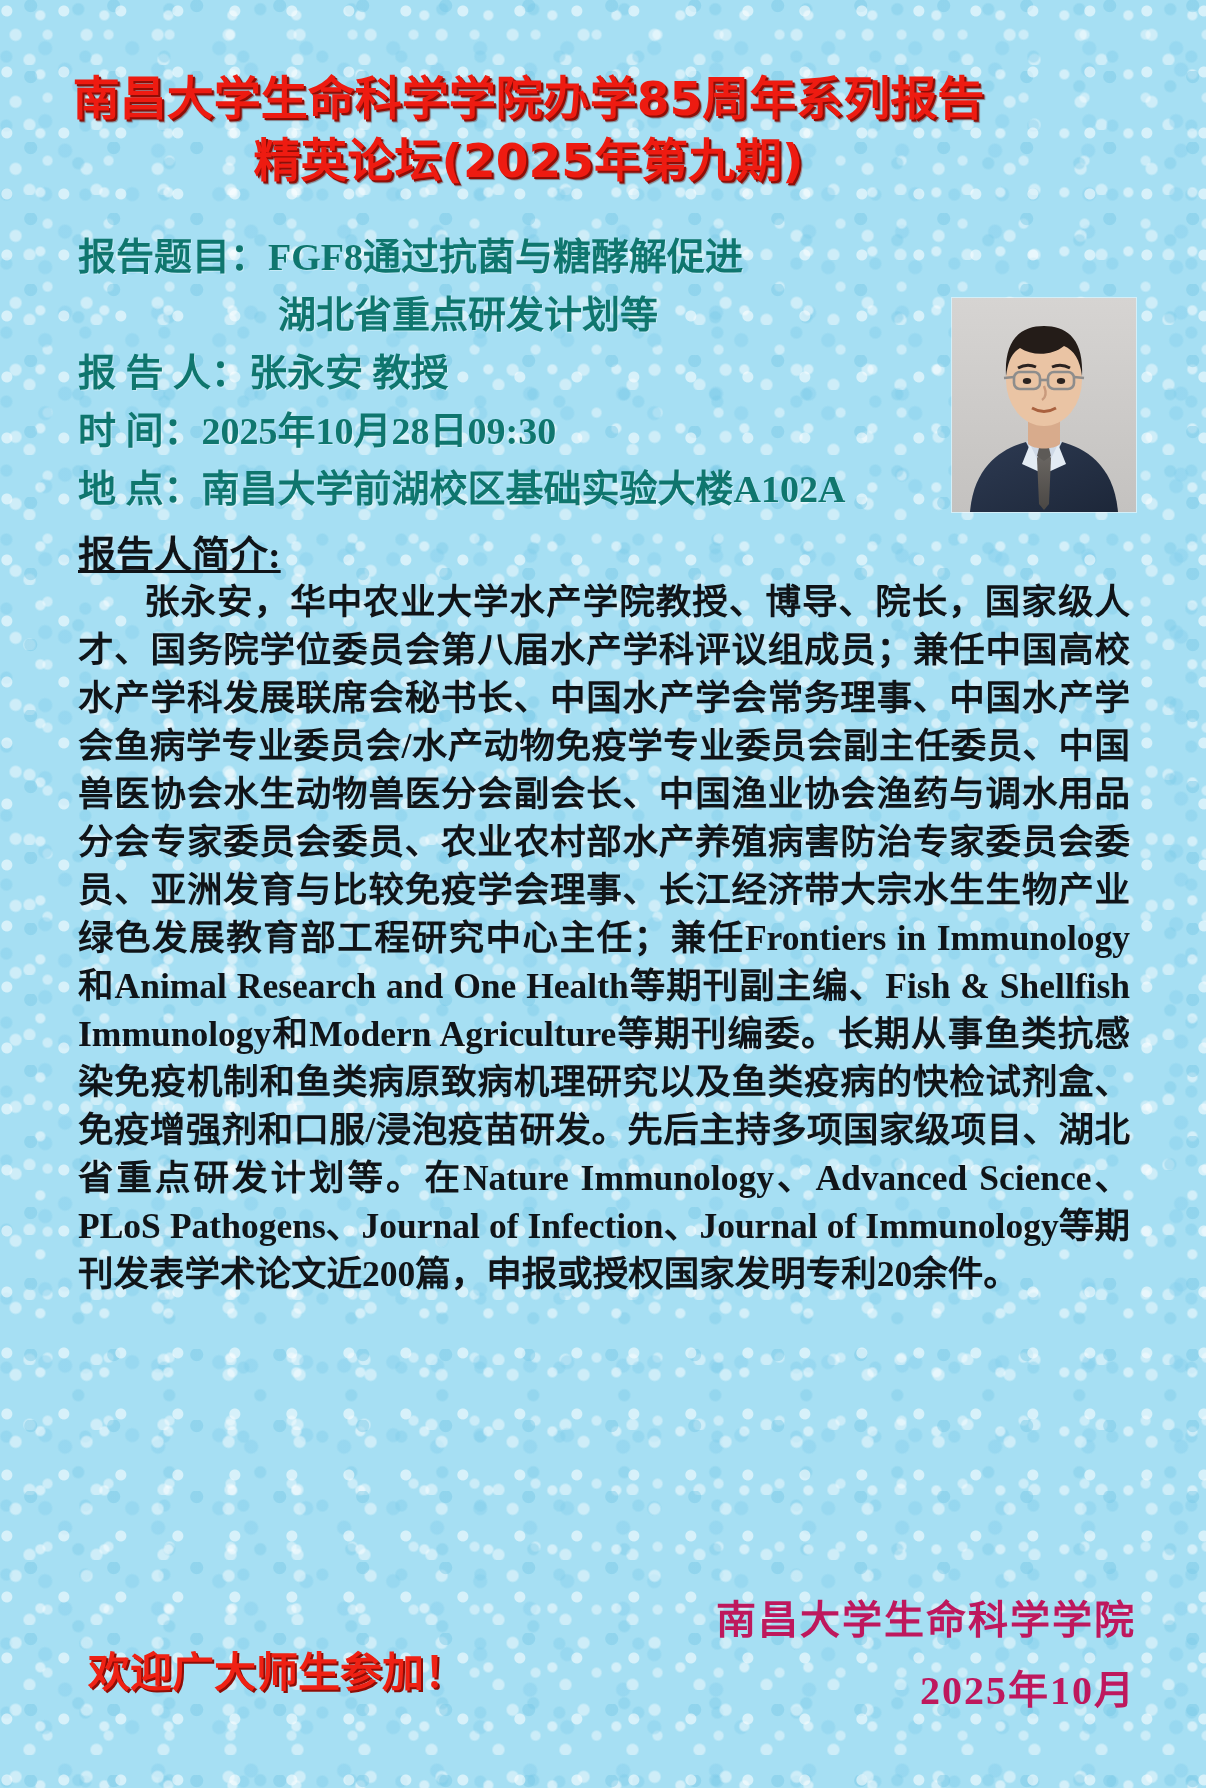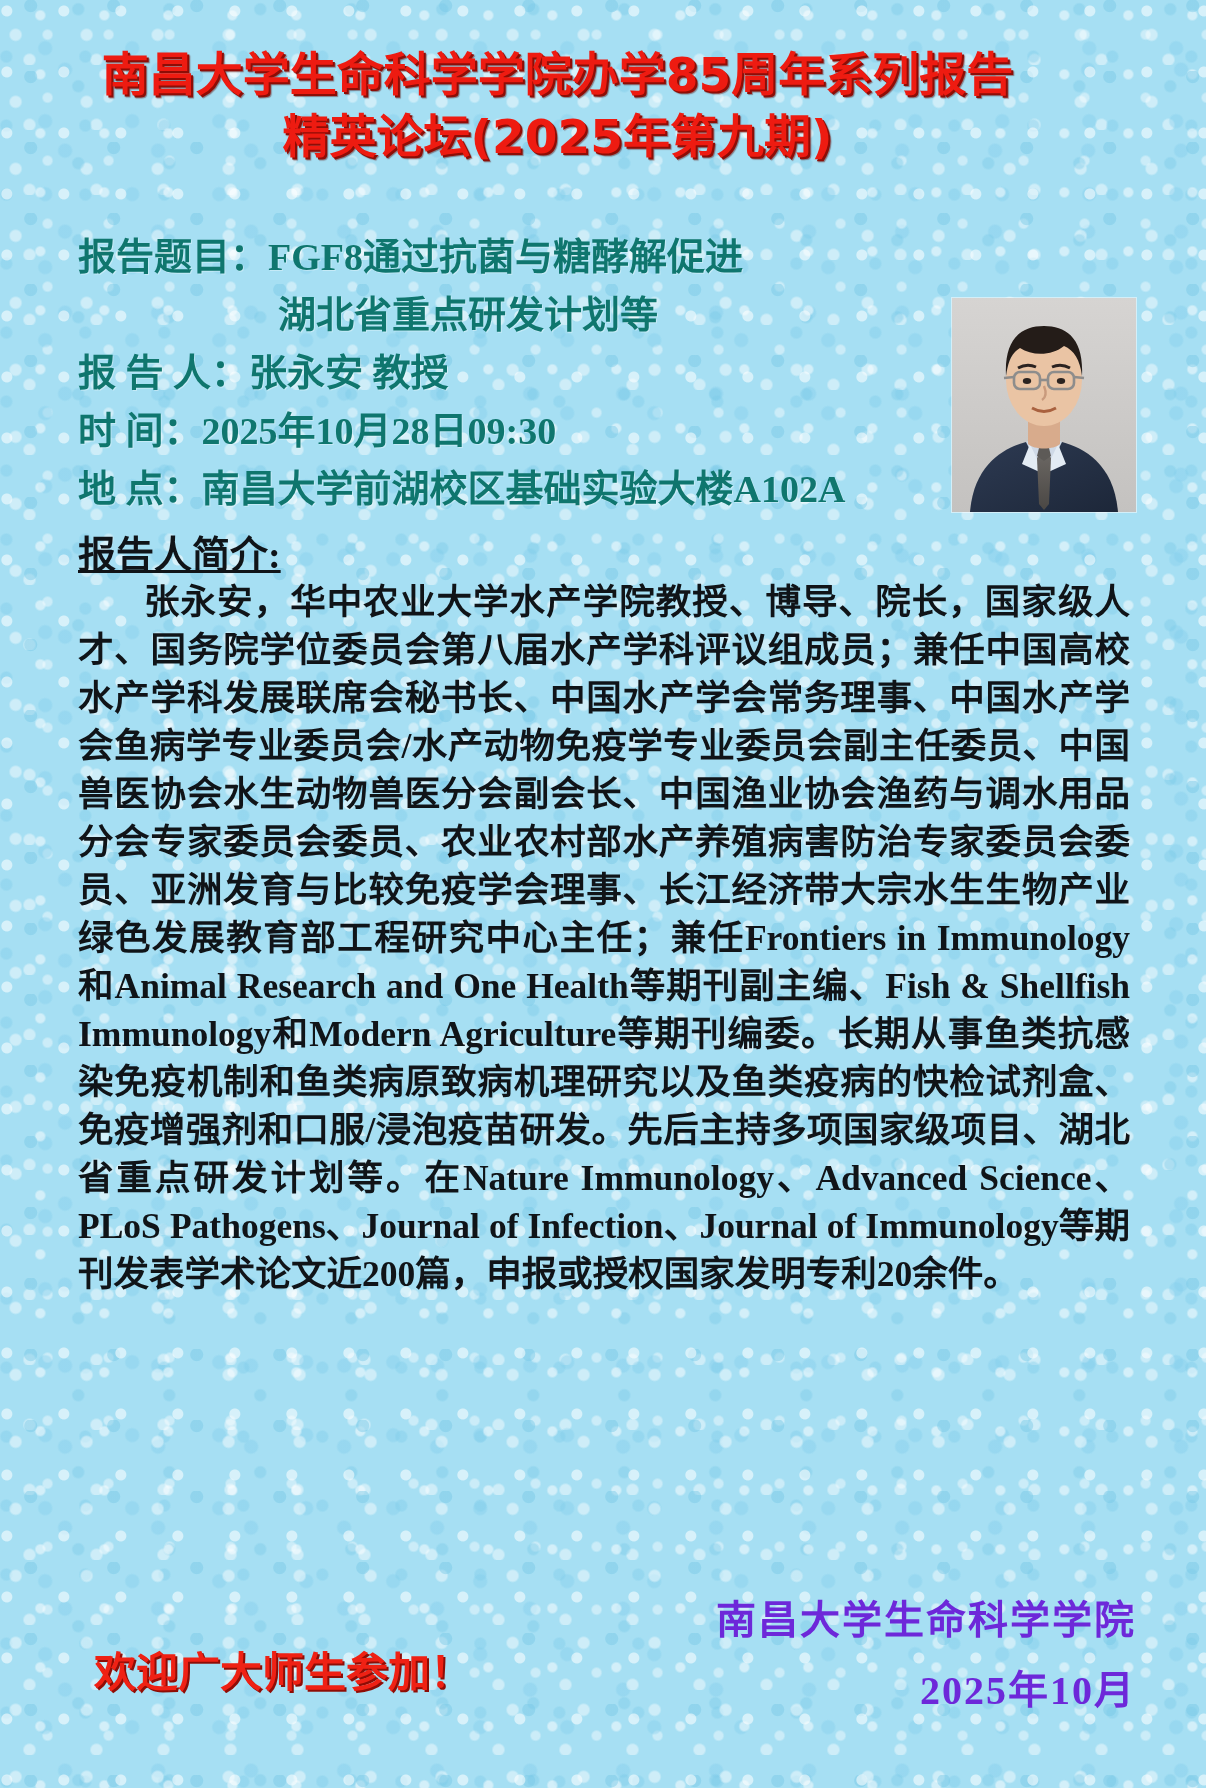--- a/index.html
+++ b/index.html
@@ -30,23 +30,22 @@
       57px 61px, 83px 71px, 64px 59px, 91px 77px,
       71px 67px, 87px 73px, 61px 63px, 79px 69px,
       67px 65px, 93px 81px;
     pointer-events:none;
     z-index:0;
   }
   #page{position:relative;z-index:1;width:1206px;height:1788px;}
 
   
   .title-block{
-    position:absolute;left:0;top:44px;width:1057px;
+    position:absolute;left:0;top:68px;width:1057px;
     text-align:center;
-    padding-left:29px;
   }
   .title-line{
     font-family:"DejaVu Sans","Liberation Sans",sans-serif;
     font-weight:bold;
     font-size:47px;
     line-height:62px;
     color:#ee1b11;
     letter-spacing:0px;
     text-shadow:
        2px 2px 0 #8e0d06,
@@ -102,32 +101,31 @@
 
   
   .welcome{
     position:absolute;left:88px;top:1638px;
     font-family:Liberation Serif, serif;
     font-weight:bold;
     font-size:42px;
     color:#ef2114;
     text-shadow:2px 2px 0 #8e0d06;
     white-space:nowrap;
-    margin-left:6px;
   }
   .signature{
     position:absolute;right:70px;top:1586px;
     text-align:right;
   }
   .sig-line{
     font-family:"Liberation Serif","DejaVu Serif",serif;
     font-weight:bold;
     font-size:40px;
     line-height:70px;
-    color:#6d28d9;
+    color:#be185d;
     letter-spacing:2px;
     white-space:nowrap;
   }
 </style>
 </head>
 <body>
 
 <div id="texture"></div>
 
 <div id="page">

